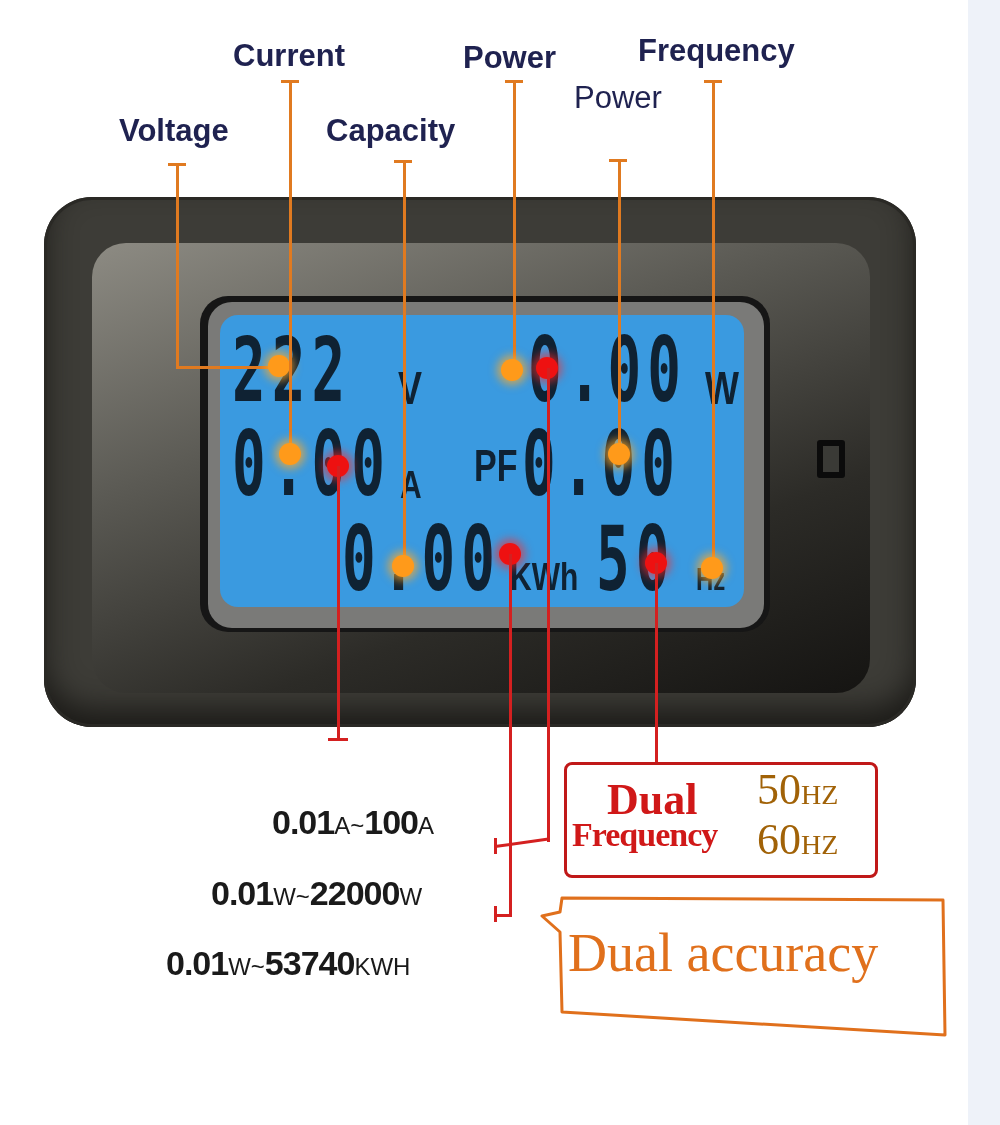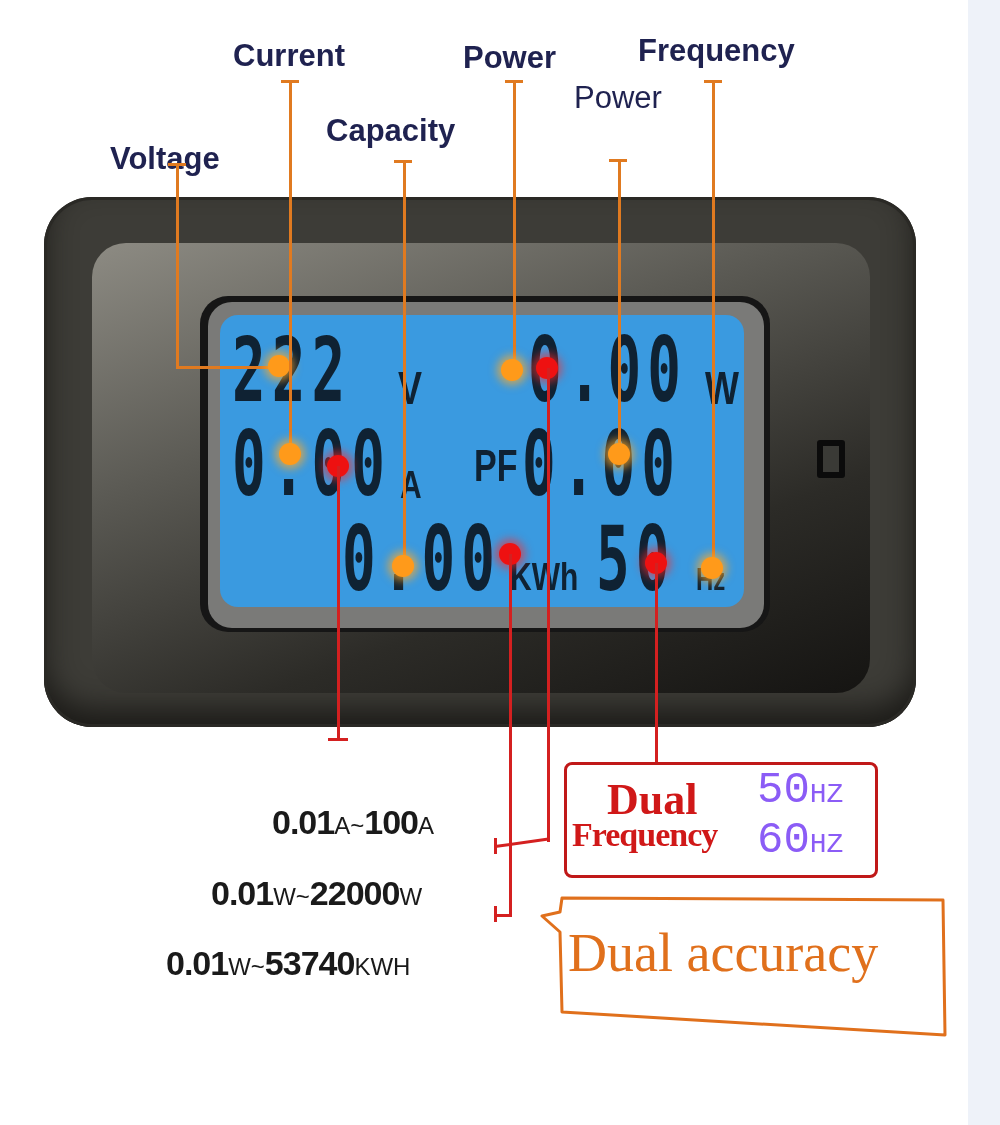--- a/index.html
+++ b/index.html
@@ -21,34 +21,34 @@
   .r{background:#d42020;}
   .dot{position:absolute;width:22px;height:22px;border-radius:50%;}
   .dot.o2{background:#ff9a1a;box-shadow:0 0 8px 4px rgba(255,170,40,.7);}
   .dot.r2{background:#ee1111;box-shadow:0 0 8px 4px rgba(255,40,40,.6);}
   .range{position:absolute;color:#1a1a1a;font-family:"Liberation Sans",sans-serif;white-space:nowrap;line-height:1;margin-top:48px;}
   .range b{font-size:34px;font-weight:bold;letter-spacing:-1px;}
   .range span.small{font-size:24px;font-weight:normal;}
   .dualbox{position:absolute;left:564px;top:762px;width:308px;height:110px;border:3px solid #c01818;border-radius:8px;background:#fff;}
   .dual1{position:absolute;left:607px;top:774px;color:#d01818;font-family:"Liberation Serif",serif;font-weight:bold;font-size:44px;}
   .dual2{position:absolute;left:572px;top:816px;color:#d01818;font-family:"Liberation Serif",serif;font-weight:bold;font-size:34px;letter-spacing:-1px;}
-  .hz{position:absolute;color:#8b5cf6;font-family:Liberation Mono, monospace;font-size:44px;line-height:1;}
+  .hz{position:absolute;color:#a16207;font-family:Liberation Serif, serif;font-size:44px;line-height:1;}
   .hz span{font-size:28px;}
   .accsvg{position:absolute;left:540px;top:890px;}
   .acc{position:absolute;left:568px;top:922px;color:#e0701c;font-family:"Liberation Serif",serif;font-size:54px;white-space:nowrap;}
 </style>
 </head>
 <body>
 
 <div class="rstrip"></div>
 
 <div class="lbl" style="left:233px;top:40px;">Current</div>
 <div class="lbl" style="left:463px;top:42px;">Power</div>
 <div class="lbl" style="left:638px;top:35px;">Frequency</div>
-<div class="lbl" style="left:110px;top:115px;margin-top:28px;">Voltage</div>
+<div class="lbl" style="left:119px;top:115px;">Voltage</div>
 <div class="lbl" style="left:326px;top:115px;">Capacity</div>
 <div class="lbl2" style="left:538px;top:82px;width:160px;">
   <div>Power</div>
 </div>
 
 <div class="device"></div>
 <div class="bezel"></div>
 <div class="window"></div>
 <div class="lcdframe"></div>
 <div class="lcd"></div>

